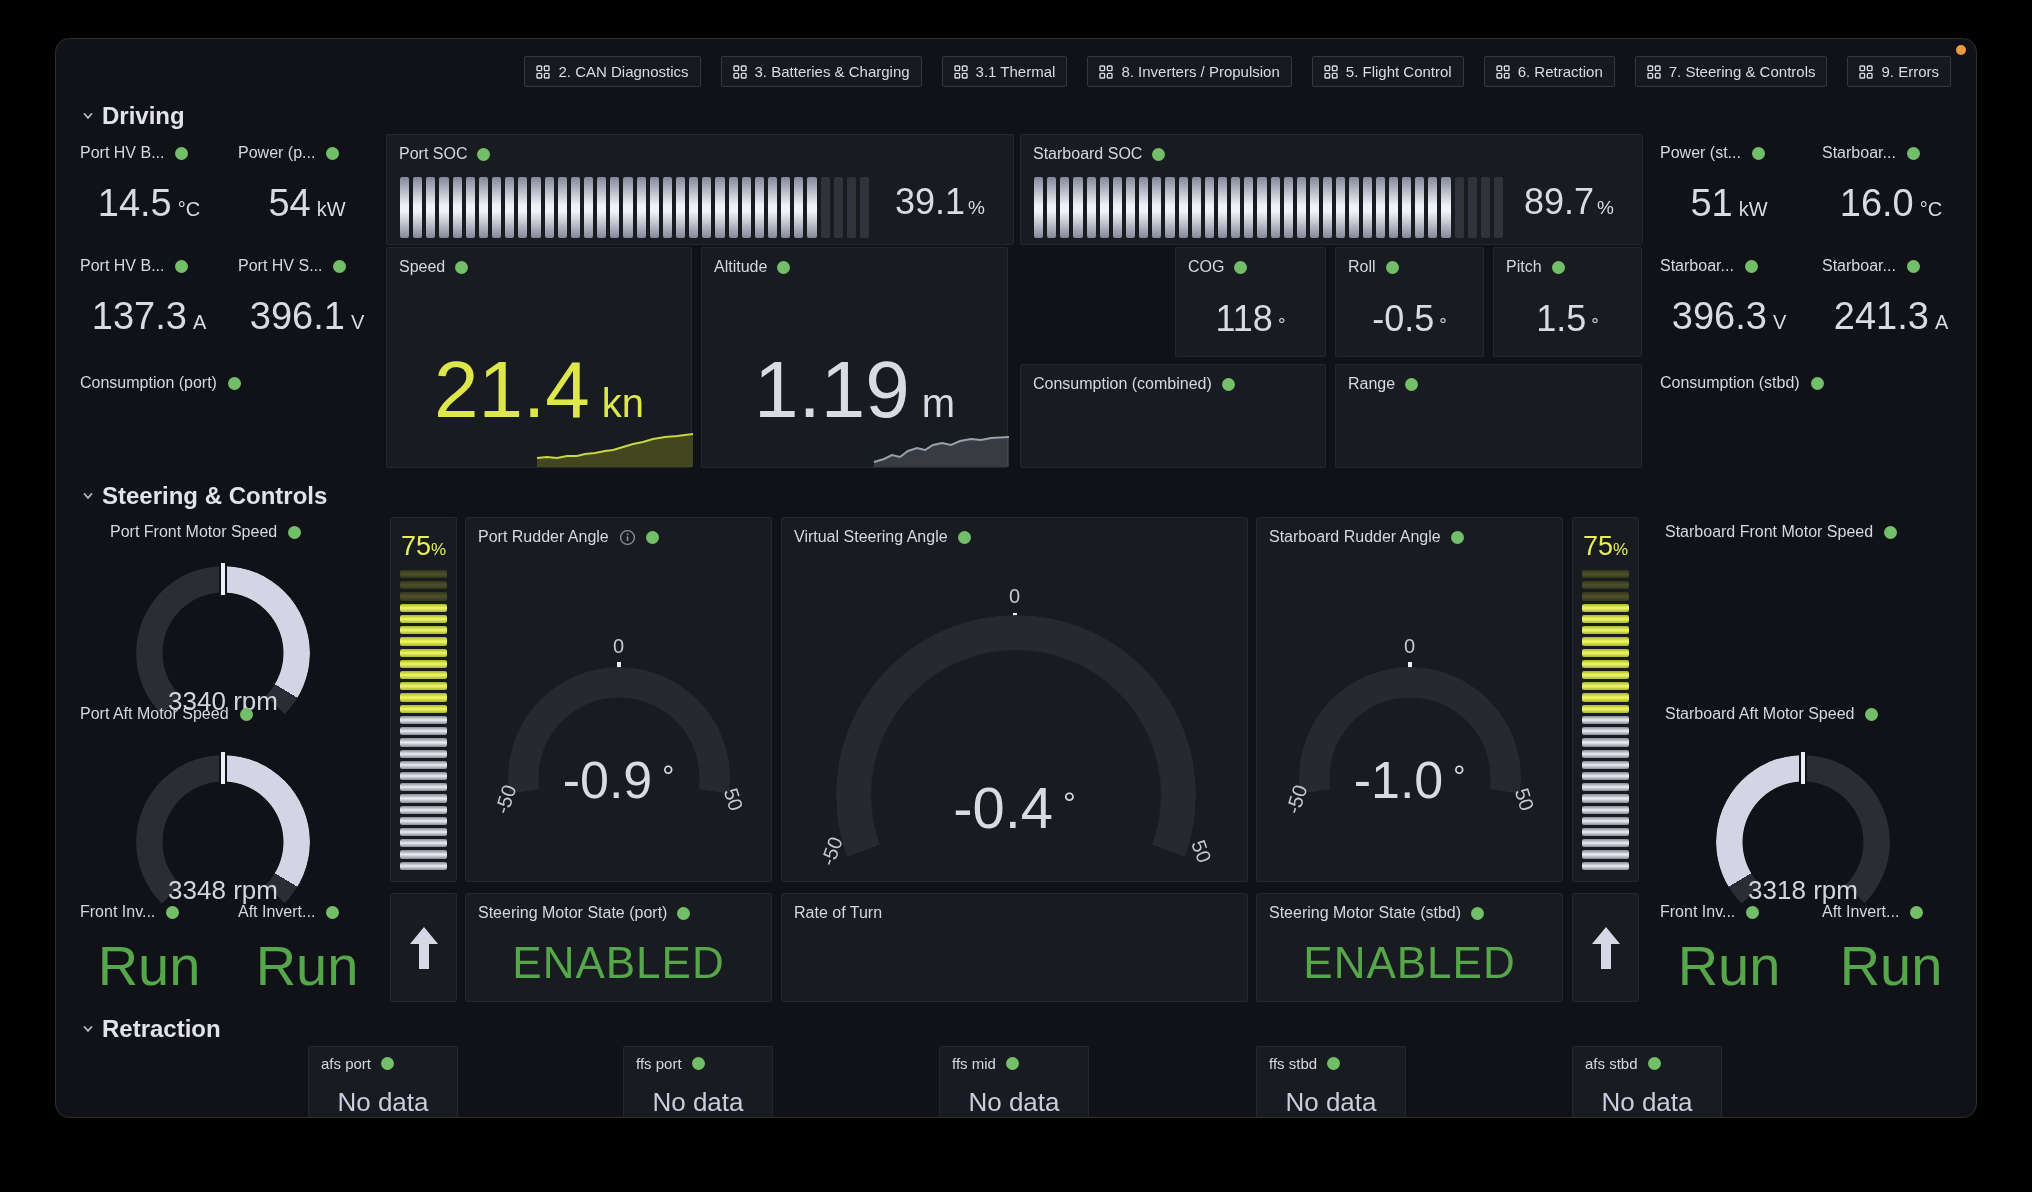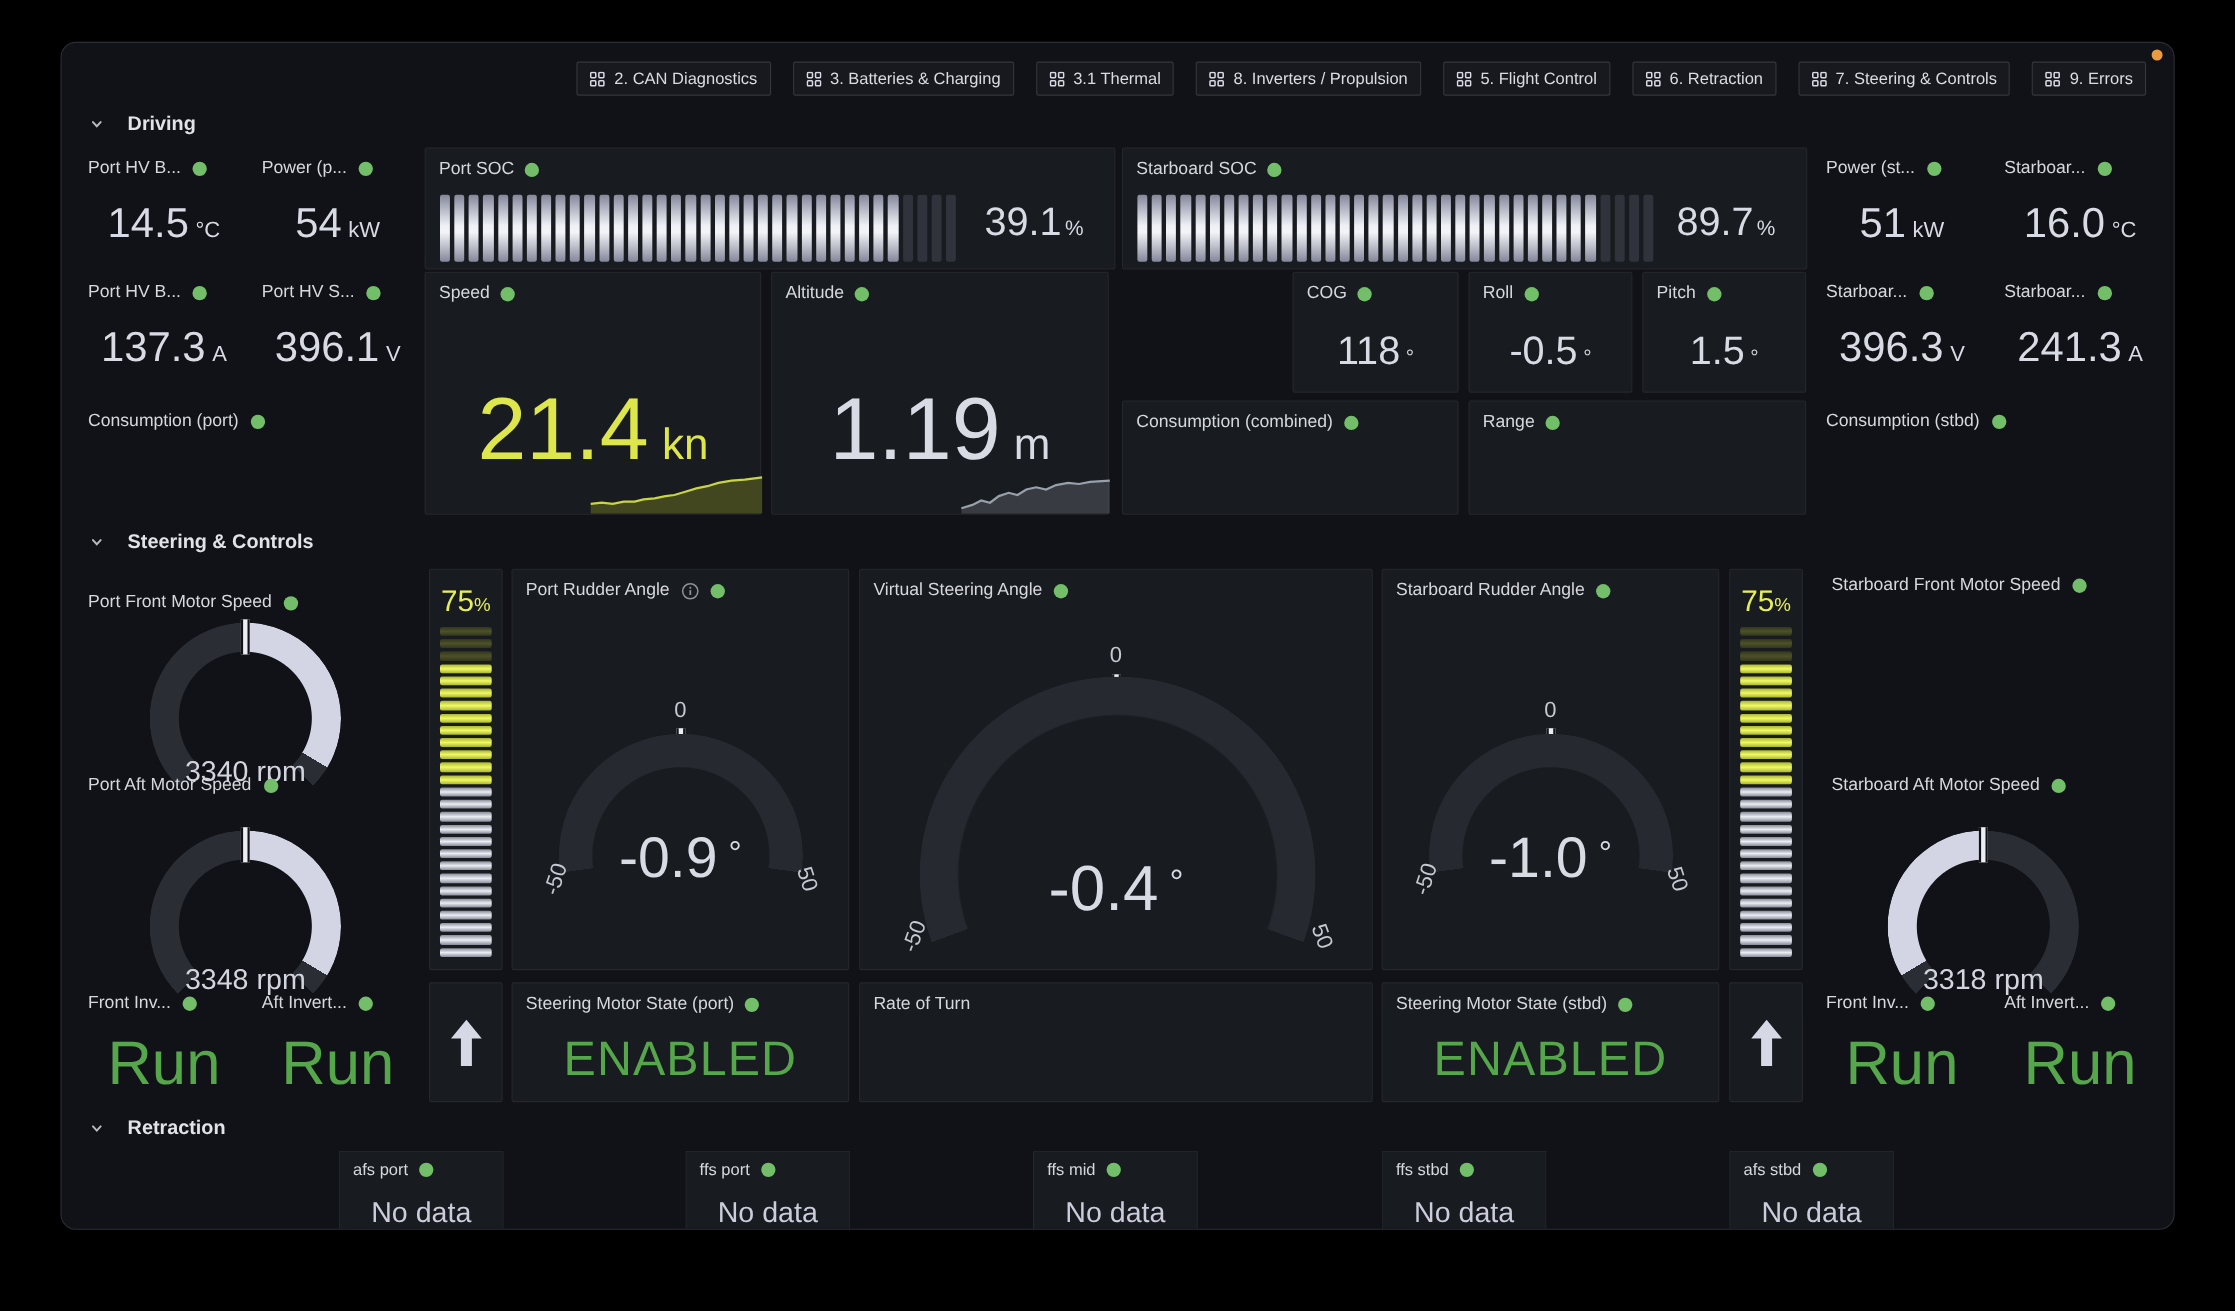--- a/index.html
+++ b/index.html
@@ -8,21 +8,21 @@
   .window{position:absolute;left:55px;top:38px;width:1922px;height:1080px;background:#111217;
     border:1px solid #2c2e34;border-radius:14px;overflow:hidden;box-sizing:border-box;}
   .accent-dot{position:absolute;top:6px;right:10px;width:10px;height:10px;border-radius:50%;z-index:5;}
 
   
   .nav{position:absolute;top:17px;right:25px;display:flex;gap:20px;z-index:4;}
   .nav-btn{height:31px;display:flex;align-items:center;gap:8px;padding:0 11px;background:#17191e;
     border:1px solid #34373d;border-radius:2px;color:#dadce2;font-size:15px;font-weight:500;cursor:pointer;white-space:nowrap;}
 
   
-  .sec-h{position:absolute;display:flex;align-items:center;gap:21px;font-size:18px;font-weight:700;color:#e2e3e8;cursor:pointer;}
+  .sec-h{position:absolute;display:flex;align-items:center;gap:7px;font-size:24px;font-weight:700;color:#e2e3e8;cursor:pointer;}
 
   
   .panel{position:absolute;background:#181b1f;border:1px solid #25272c;border-radius:2px;box-sizing:border-box;}
   .tpanel{position:absolute;box-sizing:border-box;}
   .ptitle{position:absolute;left:12px;top:10px;display:flex;align-items:center;gap:10px;
     font-size:16px;font-weight:500;color:#d6d8de;white-space:nowrap;}
   .dot{width:13px;height:13px;border-radius:50%;flex:none;}
 
   
   .st{position:absolute;height:110px;}
@@ -441,21 +441,21 @@
   </div>
 
   <div class="sec-h" style="left:25px;top:443px;">
     <svg width="14" height="14" viewBox="0 0 14 14">
           <path d="M3.5 5 L7 8.8 L10.5 5" stroke="#b8bac2" stroke-width="1.8" fill="none" stroke-linecap="round"></path>
         </svg>
     <span>Steering &amp; Controls</span>
   </div>
 
   <div class="tpanel" style="left:20px;top:478px;width:300px;height:188px;">
-    <div class="slabel" style="top:22px;">
+    <div class="slabel" style="top:6px;margin-left:30px;">
           <span>Port Front Motor Speed</span>
           <span class="dot" style="background:#73bf69;"></span>
         </div>
     <div class="gauge-motor" style="left:60px;top:49px;">
       <div class="ring ring-motor port"></div>
           <div class="m-tick"></div>
       <div class="gval">3340 rpm</div>
     </div>
   </div>
   <div class="tpanel" style="left:20px;top:666px;width:300px;height:190px;">

